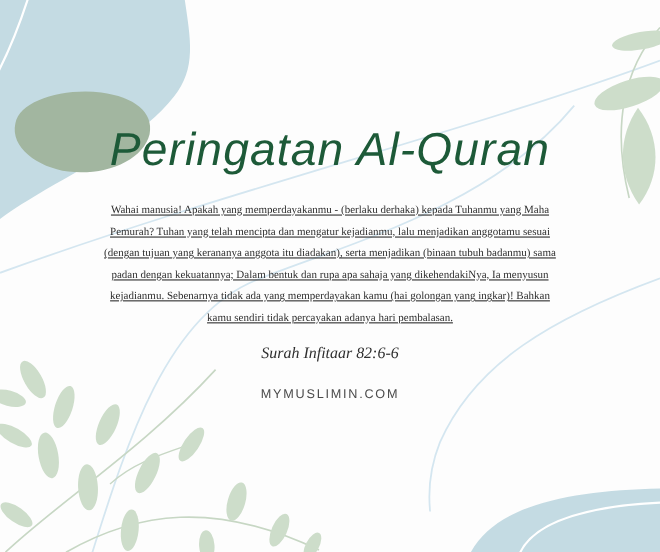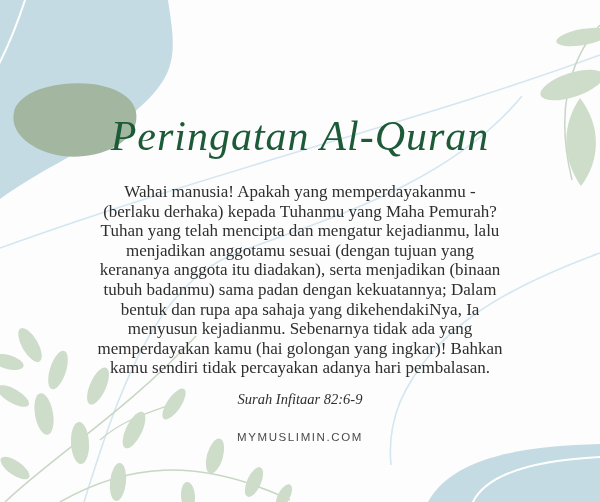--- a/index.html
+++ b/index.html
@@ -18,33 +18,34 @@
     height: 502px;
     pointer-events: none;
   }
   .content {
     position: absolute;
     inset: 0;
     text-align: center;
   }
   .title {
     margin: 106px auto 0;
-    font-family: Liberation Serif, serif;
+    font-family: Liberation Sans, sans-serif;
     font-style: italic;
     font-size: 42px;
     line-height: 60px;
     letter-spacing: 1px;
     color: var(--title-green, #1d5a38);
   }
   .verse {
     width: 412px;
     margin: 16px auto 0;
-    font-size: 17px;
+    font-size: 10px;
     line-height: 19.6px;
     color: var(--body-text, #2e2e2e);
+    text-decoration: underline;
   }
   .citation {
     margin: 13px auto 0;
     font-style: italic;
     font-size: 14.5px;
     color: var(--body-text, #2e2e2e);
   }
   .website {
     margin: 23px auto 16px;
     font-family: "Liberation Sans", sans-serif;
@@ -98,17 +99,17 @@
       <ellipse cx="284" cy="496" rx="6" ry="13" fill="var(--leaf-green)" transform="rotate(28 284 496)"></ellipse>
     </g>
 
     <path d="M 600,444 C 520,446 452,458 428,502 L 600,502 Z" fill="var(--blue-blob)"></path>
     <path d="M 472,504 C 486,472 540,460 600,457" fill="none" stroke="var(--hairline-white)" stroke-width="2"></path>
   </svg>
 
   <div class="content">
     <div class="title">Peringatan Al-Quran</div>
     <p class="verse">Wahai manusia! Apakah yang memperdayakanmu - (berlaku derhaka) kepada Tuhanmu yang Maha Pemurah? Tuhan yang telah mencipta dan mengatur kejadianmu, lalu menjadikan anggotamu sesuai (dengan tujuan yang kerananya anggota itu diadakan), serta menjadikan (binaan tubuh badanmu) sama padan dengan kekuatannya; Dalam bentuk dan rupa apa sahaja yang dikehendakiNya, Ia menyusun kejadianmu. Sebenarnya tidak ada yang memperdayakan kamu (hai golongan yang ingkar)! Bahkan kamu sendiri tidak percayakan adanya hari pembalasan.</p>
-    <div class="citation">Surah Infitaar 82:6-9</div>
+    <div class="citation">Surah Infitaar 82:6-6</div>
     <div class="website">MYMUSLIMIN.COM</div>
   </div>
 
 </div>
 
 </body></html>

